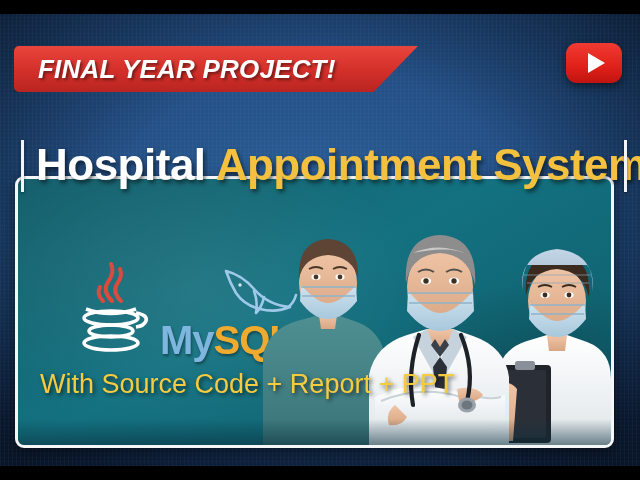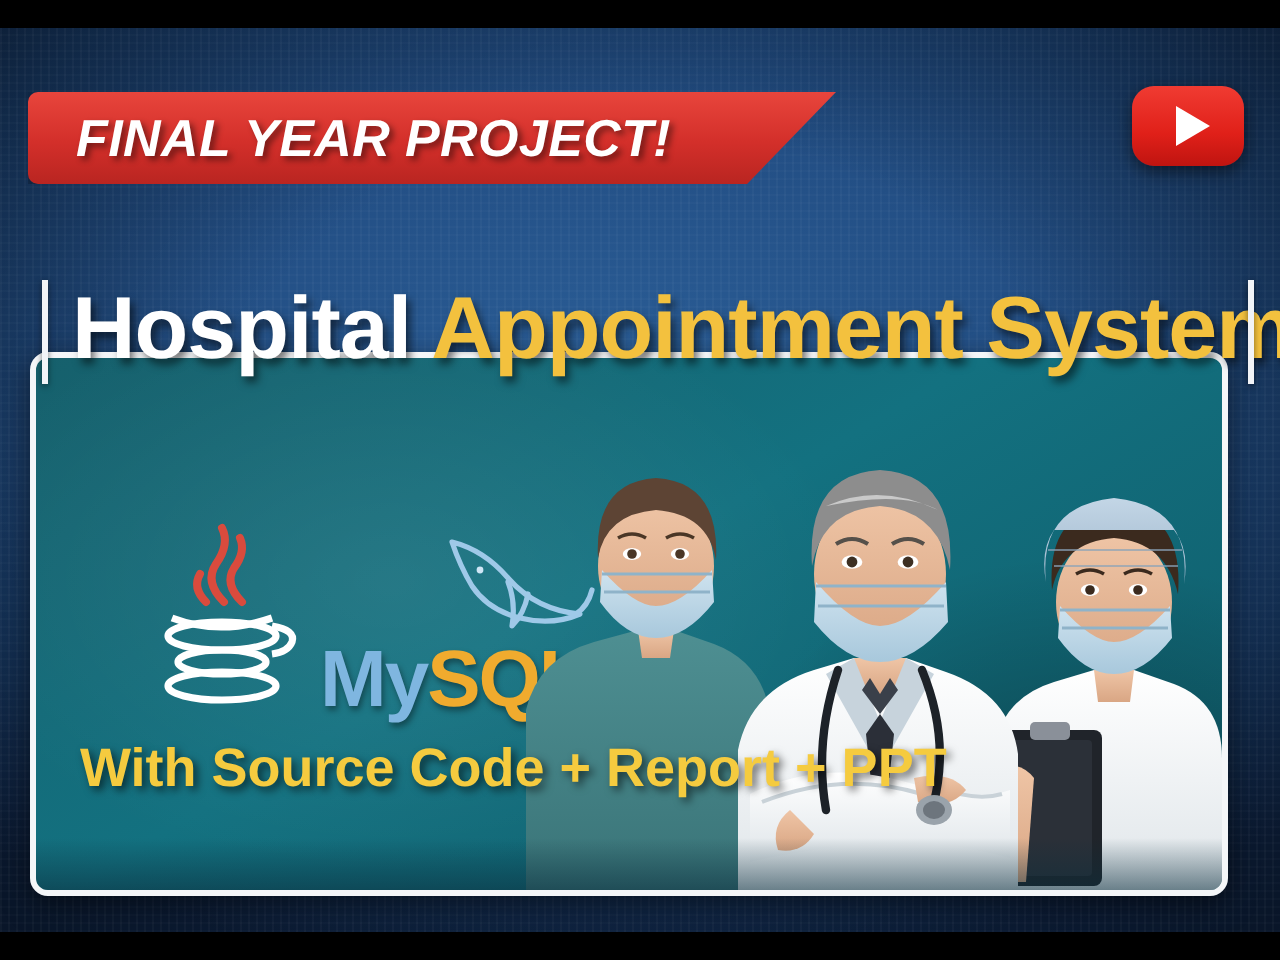--- a/index.html
+++ b/index.html
@@ -75,21 +75,21 @@
   .mysql{position:absolute;left:142px;top:139px;z-index:3;
     font-size:40px;font-weight:bold;letter-spacing:-1px;white-space:nowrap;
     text-shadow:1px 2px 3px rgba(0,0,0,.4);}
   .mysql .my{color:#7fb6e0;text-align:center;}
   .mysql .sq{color:#f0ab2e;}
   .mysql .dot{color:#e8403a;}
   .mysql .plus{color:#f3d04a;font-size:26px;margin-left:3px;vertical-align:6px;}
 
   
   .subtitle{position:absolute;left:22px;top:190px;z-index:6;
-    font-size:27px;font-weight:bold;color:#f5cb3f;white-space:nowrap;
+    font-size:27px;font-weight:normal;color:#f5cb3f;white-space:nowrap;
     text-shadow:2px 2px 4px rgba(0,0,0,.6);}
 
   
   .people{position:absolute;right:0;bottom:0;width:350px;height:266px;z-index:4;}
 
   
   .floor{position:absolute;left:0;bottom:0;width:100%;height:26px;z-index:5;
     background:linear-gradient(180deg,rgba(0,0,0,0) 0%,rgba(10,45,60,.55) 100%);}
 </style>
 </head>

